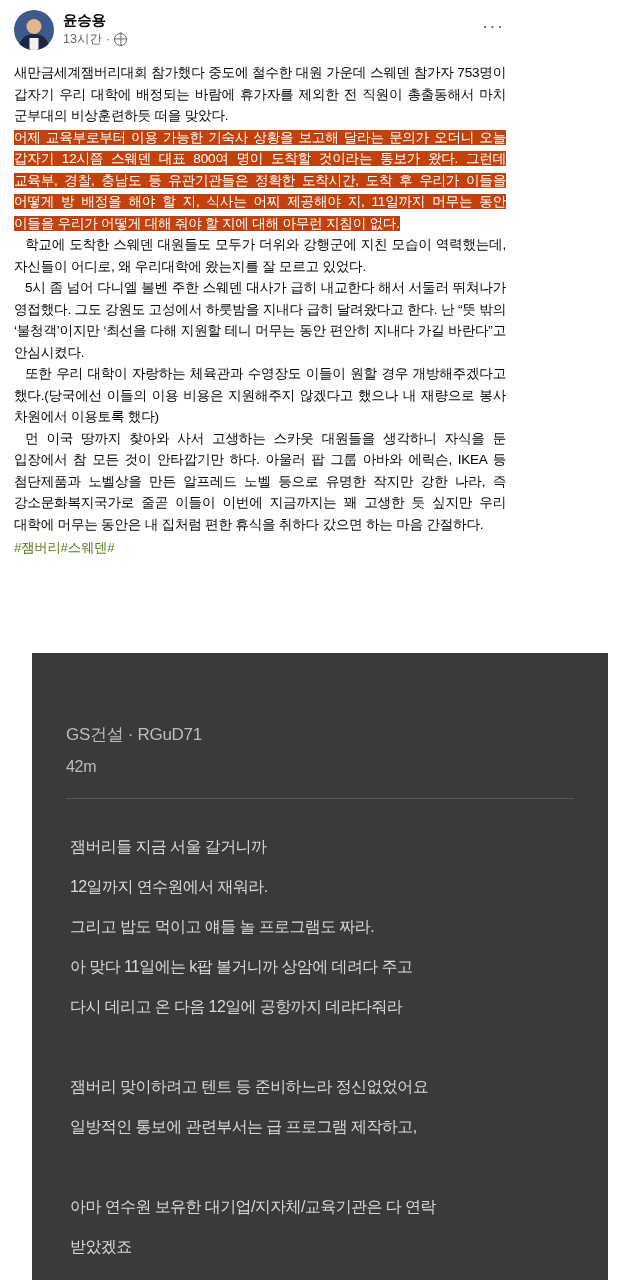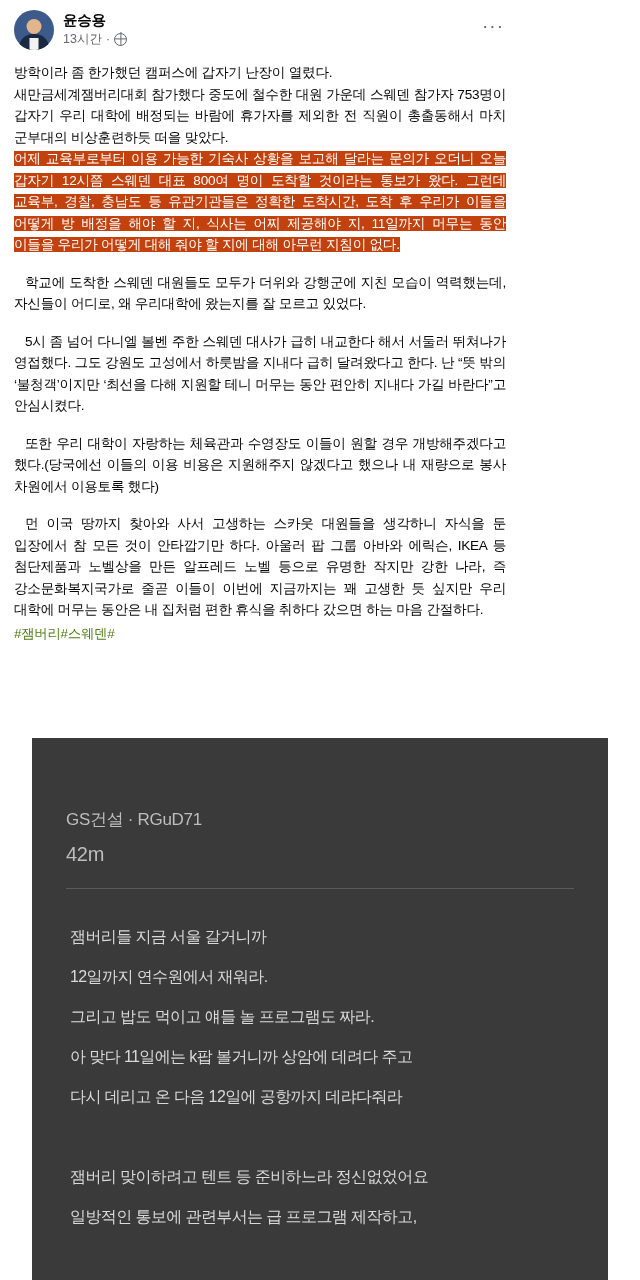--- a/index.html
+++ b/index.html
@@ -143,21 +143,20 @@
     color: #050505;
     letter-spacing: -0.25px;
     word-break: keep-all;
   }
   .post-body p {
     margin: 0 0 0 0;
     text-align: justify;
   }
   .post-body p.indent {
     text-indent: 11px;
-    margin-top: 16px;
   }
   .highlight {
     background: #c2410c;
     color: #ffffff;
     box-decoration-break: clone;
     -webkit-box-decoration-break: clone;
   }
   .hashtags {
     color: #4d7c0f;
     margin-top: 2px;
@@ -179,21 +178,21 @@
     box-sizing: border-box;
     min-height: 660px;
   }
   .dark-head {
     font-size: 17px;
     color: #bdbdbd;
     letter-spacing: -0.3px;
     margin-top: 40px;
   }
   .dark-time {
-    font-size: 20px;
+    font-size: 16px;
     color: #bdbdbd;
     margin-top: 12px;
     letter-spacing: -0.3px;
   }
   .dark-divider {
     height: 1px;
     background: #5a5a5a;
     margin: 22px 0 30px 0;
   }
   .dark-body p {
@@ -227,23 +226,20 @@
           <span>13시간</span>
           <span>·</span>
           <span class="globe-icon"></span>
         </div>
       </div>
       <div class="post-menu">···</div>
     </div>
 
     <div class="post-body">
 
-      <p>
-        <span>방학이라 좀 한가했던 캠퍼스에 갑자기 난장이 열렸다.</span>
-      </p>
 
       <p>
         <span>새만금세계잼버리대회 참가했다 중도에 철수한 대원 가운데 스웨덴 참가자 753명이 갑자기 우리 대학에 배정되는 바람에 휴가자를 제외한 전 직원이 총출동해서 마치 군부대의 비상훈련하듯 떠을 맞았다.</span>
       </p>
 
       <p>
         <span class="highlight">어제 교육부로부터 이용 가능한 기숙사 상황을 보고해 달라는 문의가 오더니 오늘 갑자기 12시쯤 스웨덴 대표 800여 명이 도착할 것이라는 통보가 왔다. 그런데 교육부, 경찰, 충남도 등 유관기관들은 정확한 도착시간, 도착 후 우리가 이들을 어떻게 방 배정을 해야 할 지, 식사는 어찌 제공해야 지, 11일까지 머무는 동안 이들을 우리가 어떻게 대해 줘야 할 지에 대해 아무런 지침이 없다.</span>
       </p>
 
       <p class="indent">

